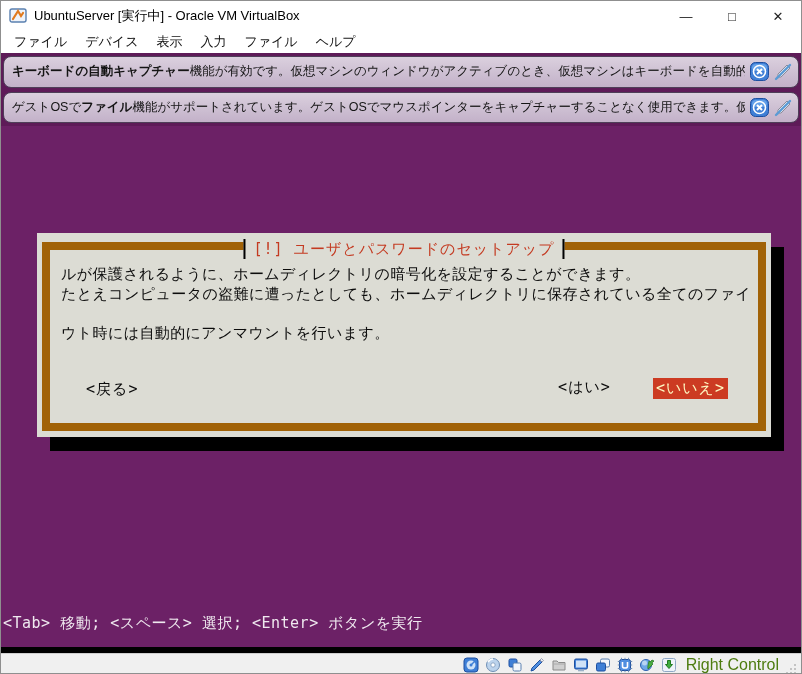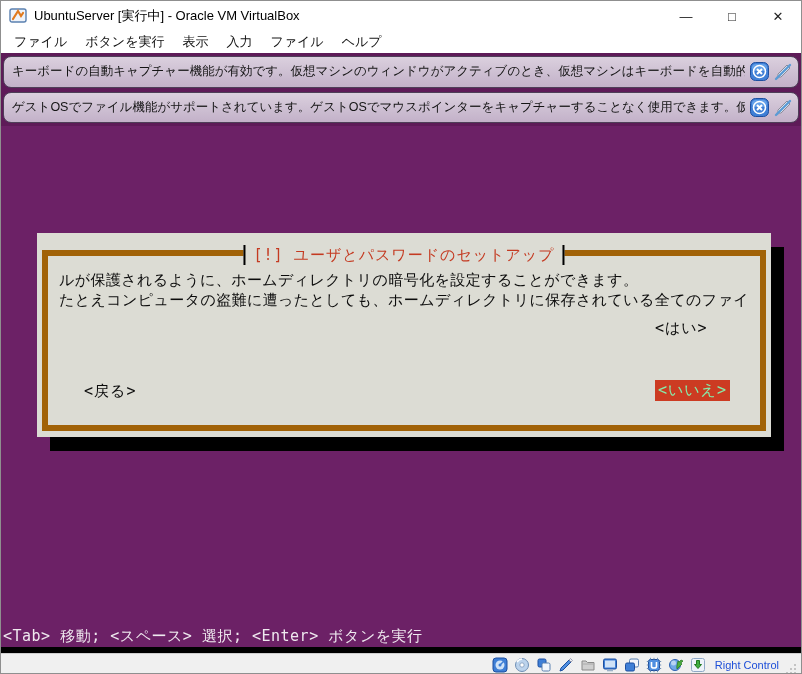--- a/index.html
+++ b/index.html
@@ -21,68 +21,68 @@
              font-size:13px; color:#222; cursor:default; }
   
   .menubar { height:22px; background:#fff; display:flex; align-items:center; padding-left:4px; }
   .menu-item { font-size:13px; color:#111; padding:2px 9px; white-space:nowrap; }
   
   .notifarea { height:73px; background:#5e1b58; padding:3px 2px; display:flex; flex-direction:column; gap:4px; }
   .nbar { flex:1 1 auto; border:1px solid #4e3f58; border-radius:8px;
           background:linear-gradient(180deg,#dbd0de 0%,#cdbfd2 55%,#c3b1c9 100%);
           display:flex; align-items:center; padding:0 5px 0 8px; overflow:hidden; }
   .nbar-text { flex:1 1 auto; font-size:12.5px; color:#141414; white-space:nowrap; overflow:hidden; }
-  .nbar-text b { font-weight:normal; }
+  .nbar-text b { font-weight:bold; }
   .nbtn { width:19px; height:19px; margin-left:5px; flex:0 0 auto; }
   
   .vmscreen { position:relative; height:521px; background:#6c2166;
               font-family:"DejaVu Sans Mono","Liberation Mono",monospace; }
   .dialog { position:absolute; left:36px; top:107px; width:734px; height:204px;
             background:#dcdcd4; box-shadow:13px 14px 0 0 #000; }
-  .dialog-frame { position:absolute; left:5px; right:5px; top:9px; bottom:6px; border:6px solid #a16207;margin-top:8px; }
+  .dialog-frame { position:absolute; left:5px; right:5px; top:9px; bottom:6px; border:8px solid #a16207; }
   .dialog-title { position:absolute; top:-11px; left:50%; transform:translateX(-50%);
                   background:#dcdcd4; color:#c43a21; font-size:15px; line-height:20px;
                   padding:0 8px; border-left:2px solid #000; border-right:2px solid #000;
                   white-space:nowrap; letter-spacing:1px; }
   .dialog-body { padding:15px 10px 0 11px; font-size:15px; line-height:19.5px; color:#0c0c0c; letter-spacing:0.4px; }
   .dialog-body .dline { min-height:19.5px; white-space:pre; }
   .button-row { position:absolute; left:0; right:0; bottom:24px; display:flex; align-items:flex-end;
                 padding:0 30px 0 36px; font-size:15px; letter-spacing:1px; }
   .btn { color:#0c0c0c; white-space:nowrap; }
-  .btn-right-group { margin-left:auto; display:flex; gap:42px;flex-direction:column; }
-  .btn.selected { background:#cc3b22; color:#86efac; padding:1px 3px; }
-  .helpline { position:absolute; left:2px; bottom:1px; color:#efe9ef; font-size:15px;
+  .btn-right-group { margin-left:auto; display:flex; gap:42px; }
+  .btn.selected { background:#cc3b22; color:#fef9c3; padding:1px 3px; }
+  .helpline { position:absolute; left:2px; bottom:14px; color:#efe9ef; font-size:15px;
               letter-spacing:0.5px; white-space:nowrap; }
   
   .blackstrip { height:6px; background:#000; }
   .statusbar { height:22px; background:#f0f0f0; border-top:1px solid #cfcfcf;
                display:flex; align-items:center; justify-content:flex-end; padding-right:4px; }
   .sicon { width:18px; height:17px; margin-left:4px; display:flex; align-items:center; justify-content:center; }
-  .hostkey { font-size:11px; color:#1d4ed8; margin:0 6px 0 8px; white-space:nowrap; }
+  .hostkey { font-size:16px; color:#4d7c0f; margin:0 6px 0 8px; white-space:nowrap; }
   .grip { width:12px; height:12px; align-self:flex-end; margin-bottom:2px; }
 </style>
 </head>
 <body>
 
 <div class="titlebar">
   <svg class="vbx-logo" viewBox="0 0 18 18">
     <rect x="1" y="2" width="16" height="13" rx="2" fill="#eef3fa" stroke="#5a80b0" stroke-width="1.4"></rect>
     <path d="M4 12 L9 4 L12 9 L14 6" fill="none" stroke="#e07a1f" stroke-width="2.2" stroke-linecap="round"></path>
   </svg>
   <span class="title-text">UbuntuServer [実行中] - Oracle VM VirtualBox</span>
   <div class="win-controls">
     <span class="win-btn">—</span>
     <span class="win-btn">□</span>
     <span class="win-btn">✕</span>
   </div>
 </div>
 
 <div class="menubar" id="menubar">
     <span class="menu-item">ファイル</span>
-    <span class="menu-item">ボタンを実行</span>
+    <span class="menu-item">デバイス</span>
     <span class="menu-item">表示</span>
     <span class="menu-item">入力</span>
     <span class="menu-item">ファイル</span>
     <span class="menu-item">ヘルプ</span>
   </div>
 
 <div class="notifarea" id="notifarea">
     <div class="nbar">
       <div class="nbar-text"><b>キーボードの自動キャプチャー</b><span>機能が有効です。仮想マシンのウィンドウがアクティブのとき、仮想マシンはキーボードを自動的に</span></div>
       <span class="nbtn"><svg viewBox="0 0 19 19" width="19" height="19">
@@ -114,20 +114,21 @@
   </div>
 
 <div class="vmscreen">
   <div class="dialog">
     <div class="dialog-frame">
       <div class="dialog-title">[!] ユーザとパスワードのセットアップ</div>
       <div class="dialog-body" id="dialogbody">
           <div class="dline">ルが保護されるように、ホームディレクトリの暗号化を設定することができます。</div>
           <div class="dline">たとえコンピュータの盗難に遭ったとしても、ホームディレクトリに保存されている全てのファイ</div>
           <div class="dline">&nbsp;</div>
+          <div class="dline">ウト時には自動的にアンマウントを行います。</div>
           <div class="dline">&nbsp;</div>
         </div>
       <div class="button-row">
         <span class="btn">&lt;戻る&gt;</span>
         <span class="btn-right-group">
           <span class="btn">&lt;はい&gt;</span>
           <span class="btn selected">&lt;いいえ&gt;</span>
         </span>
       </div>
     </div>

